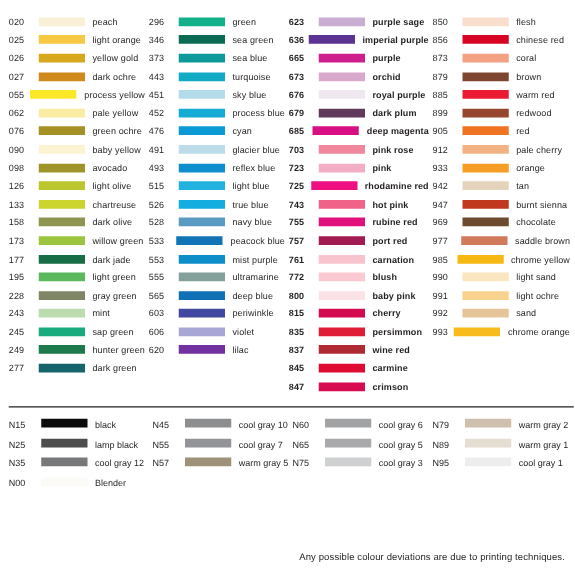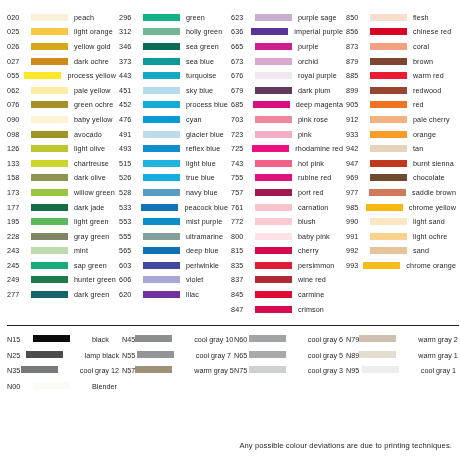--- a/index.html
+++ b/index.html
@@ -27,21 +27,21 @@
     flex-direction: row;
     align-items: flex-start;
     width: 452px;
   }
   .col {
     display: flex;
     flex-direction: column;
   }
   .col-0 { width: 112px; }
   .col-1 { width: 112px; }
-  .col-2 { width: 115px; }
+  .col-2 { width: 115px; font-weight: bold; }
   .col-3 { width: 113px; }
 
   .row {
     display: flex;
     flex-direction: row;
     align-items: center;
     height: 14.6px;
   }
   .code {
     font-size: 7.2px;
@@ -99,21 +99,20 @@
   }
   .gswatch {
     width: 37px;
     height: 7px;
     margin-right: 6px;
     flex: 0 0 auto;
   }
   .gname {
     font-size: 7.2px;
     white-space: nowrap;
-    margin-left: 16px;
   }
 
   .footnote {
     position: absolute;
     right: 8px;
     bottom: 20px;
     font-size: 7.6px;
     letter-spacing: 0.1px;
     color: #231f20;
     font-style: normal;
@@ -228,25 +227,20 @@
           <div class="name">dark green</div>
         </div>
       </div>
     <div class="col col-1">
         <div class="row">
           <div class="code">296</div>
           <div class="swatch" style="background: rgb(20, 176, 137);"></div>
           <div class="name">green</div>
         </div>
         <div class="row">
-          <div class="code">312</div>
-          <div class="swatch" style="background: rgb(113, 183, 148);"></div>
-          <div class="name">holly green</div>
-        </div>
-        <div class="row">
           <div class="code">346</div>
           <div class="swatch" style="background: rgb(11, 107, 84);"></div>
           <div class="name">sea green</div>
         </div>
         <div class="row">
           <div class="code">373</div>
           <div class="swatch" style="background: rgb(14, 154, 155);"></div>
           <div class="name">sea blue</div>
         </div>
         <div class="row">

